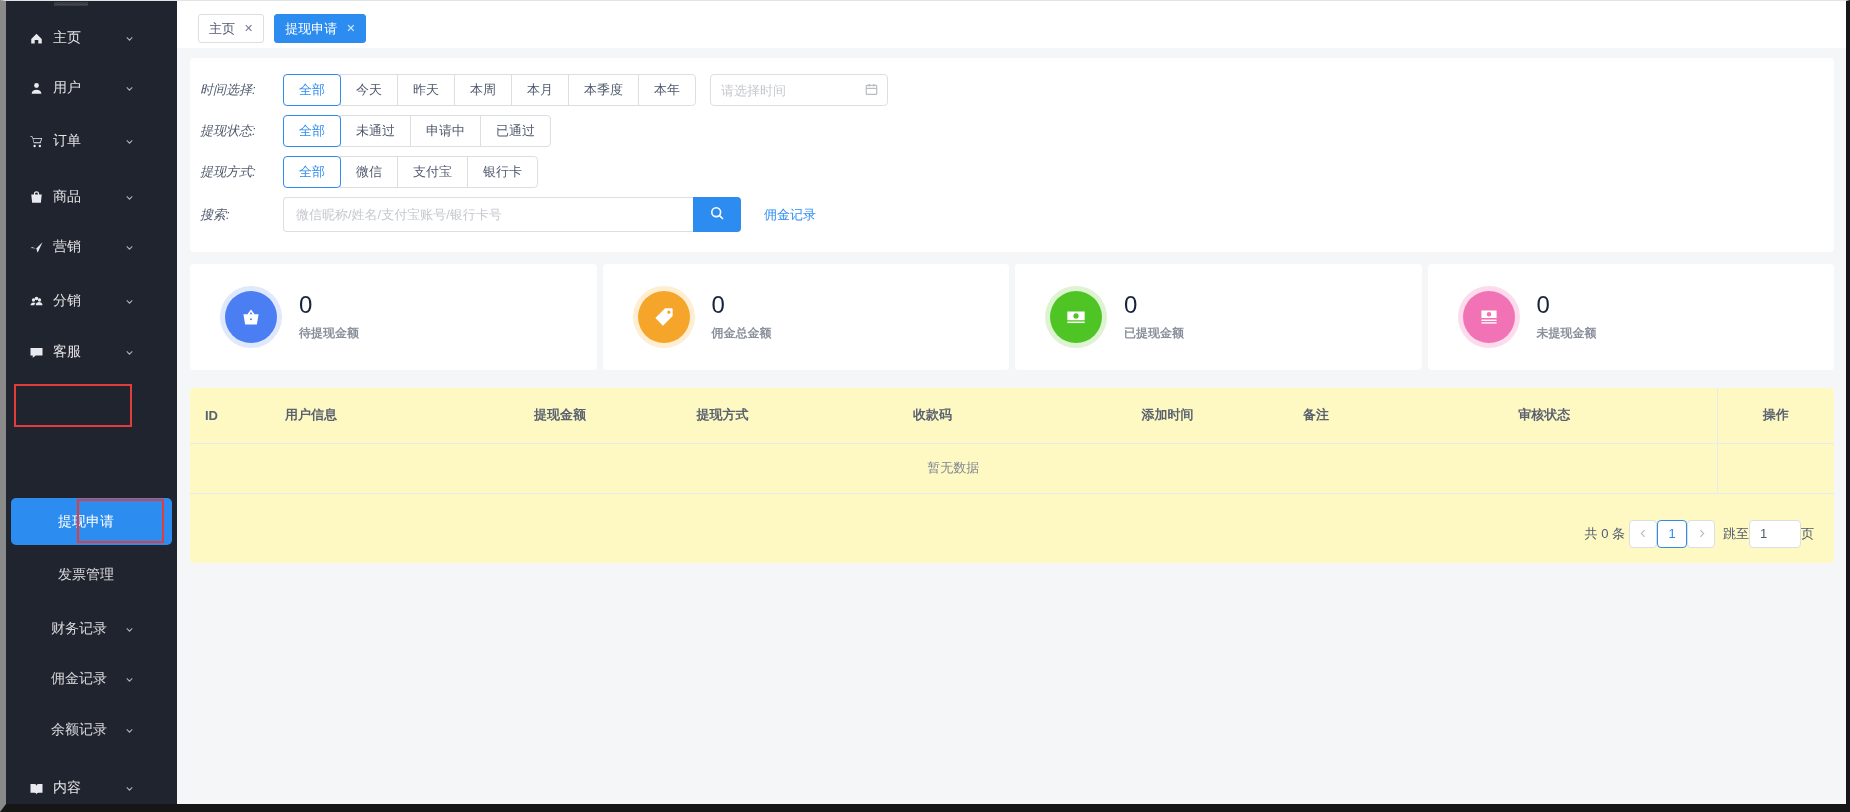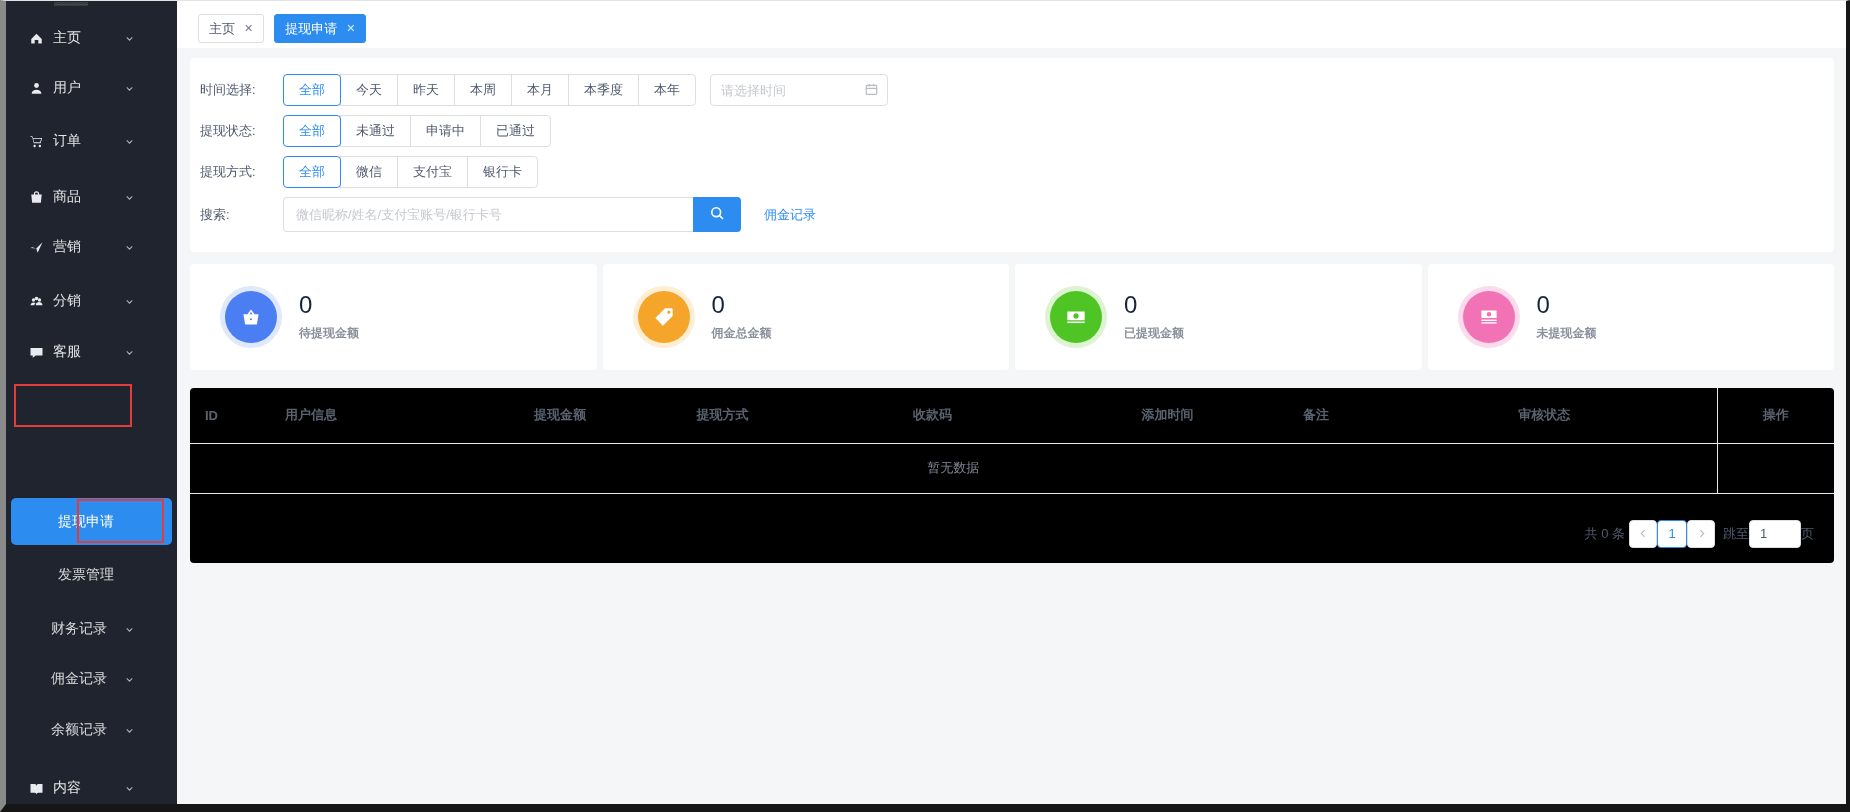--- a/index.html
+++ b/index.html
@@ -31,21 +31,21 @@
   .tab { height:29px; padding:0 10px; display:inline-flex; align-items:center; font-size:13px;
          border:1px solid #dcdee2; background:#fff; color:#515a6e; border-radius:3px; cursor:pointer; }
   .tab.active { background:#2d8cf0; border-color:#2d8cf0; color:#fff; }
   .tab .x { margin-left:9px; font-style:normal; font-size:11px; opacity:.8; }
   .tab .x::before { content:"✕"; }
 
   
   .filter-card { background:#fff; border-radius:4px; margin:10px 12px 0 13px; padding:16px 0 20px 10px; }
   .f-row { display:flex; align-items:center; margin-bottom:9px; }
   .f-row:last-child { margin-bottom:0; }
-  .f-label { width:83px; font-size:13px; color:#515a6e; }
+  .f-label { width:83px; font-size:13px; color:#515a6e;font-style:italic; }
   .seg { display:inline-flex; }
   .seg .opt { height:32px; padding:0 15px; display:inline-flex; align-items:center; font-size:13px; color:#515a6e;
               background:#fff; border:1px solid #dcdee2; margin-left:-1px; cursor:pointer; position:relative; }
   .seg .opt:first-child { border-radius:4px 0 0 4px; margin-left:0; }
   .seg .opt:last-child { border-radius:0 4px 4px 0; }
   .seg .opt.sel { border-color:#2d8cf0; color:#2d8cf0; z-index:1; border-radius:4px; }
   .datebox { position:relative; margin-left:14px; }
   .datebox input { width:178px; height:32px; border:1px solid #dcdee2; border-radius:4px; padding:0 30px 0 10px;
                    font-size:13px; color:#515a6e; outline:none; }
   .datebox input::placeholder { color:#c5c8ce; }
@@ -66,21 +66,21 @@
   .bubble svg { width:26px; height:26px; fill:#fff; }
   .halo.c1 { background:#dfe8fc; } .bubble.c1 { background:#4b7ef3; }
   .halo.c2 { background:#fdeed4; } .bubble.c2 { background:#f5a62a; }
   .halo.c3 { background:#ddf3d2; } .bubble.c3 { background:#4ec524; }
   .halo.c4 { background:#fcdcec; } .bubble.c4 { background:#f273b5; }
   .stat-txt { margin-left:17px; }
   .stat-val { font-size:24px; color:#17233d; line-height:1.1; }
   .stat-lab { font-size:12px; color:#8a909c; margin-top:7px;font-weight:bold; }
 
   
-  .table-card { background:#000000; border-radius:4px; margin:18px 12px 0 13px; padding-bottom:15px; }
+  .table-card { background:#fef9c3; border-radius:4px; margin:18px 12px 0 13px; padding-bottom:15px; }
   table { width:100%; border-collapse:collapse; table-layout:fixed; }
   th { height:55px; font-size:13px; font-weight:bold; color:#5a6270; border-bottom:1px solid #e8eaec; text-align:center; }
   th.al { text-align:left; padding-left:15px; }
   td.empty-cell { height:50px; text-align:center; font-size:13px; color:#808695; border-bottom:1px solid #e8eaec; }
   .opcol { border-left:1px solid #e8eaec; }
   td.opcol { border-bottom:1px solid #e8eaec; }
 
   .pagination { display:flex; justify-content:flex-end; align-items:center; margin:26px 20px 0 0; gap:0; }
   .pg-total { font-size:13px; color:#515a6e; margin-right:4px; }
   .pg-btn { width:28px; height:28px; border:1px solid #dcdee2; border-radius:4px; background:#fff; display:inline-flex;

